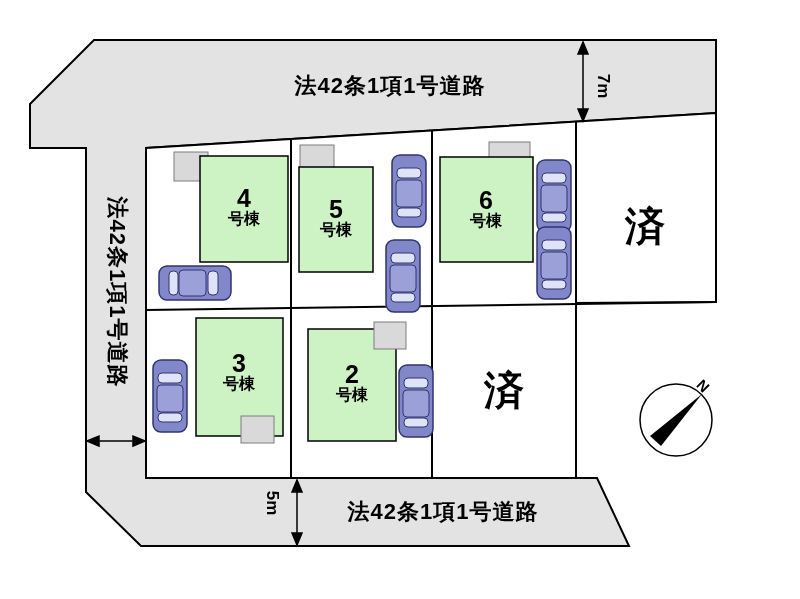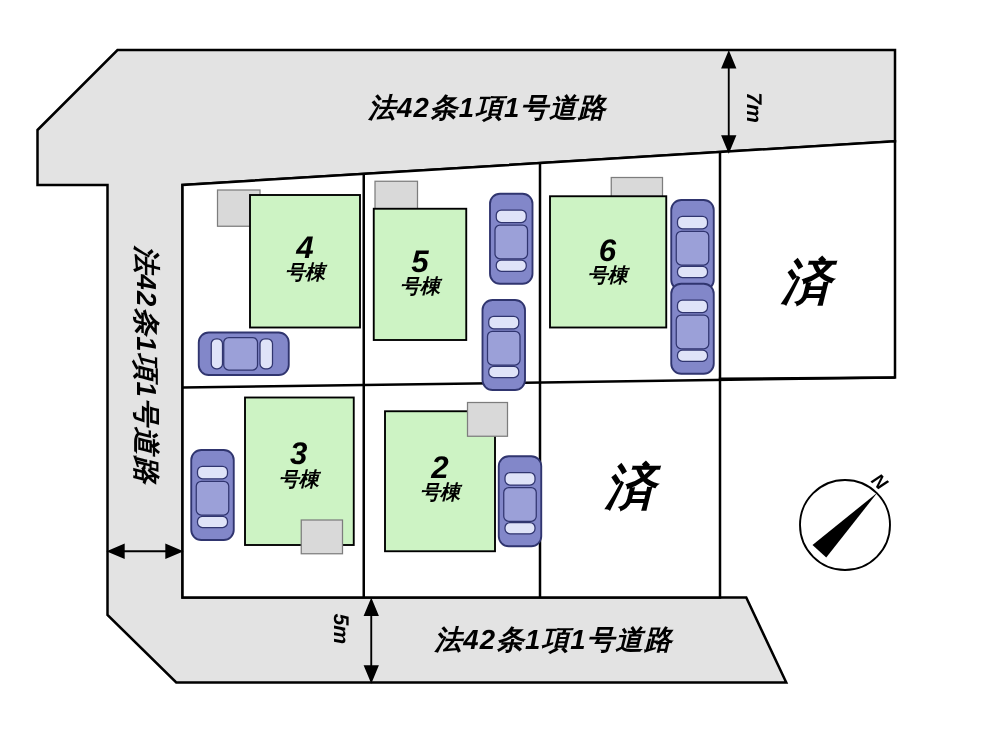--- a/index.html
+++ b/index.html
@@ -2,21 +2,20 @@
 <html><head>
 <meta charset="utf-8">
 <style>
   html,body{margin:0;padding:0;background:#fff;}
   #stage{
     position:relative;
     width:800px;height:599px;
     background:#ffffff;
     font-family:"Liberation Sans","DejaVu Sans",sans-serif;
     overflow:hidden;
-    font-style:italic;
   }
   #plan-svg{position:absolute;left:0;top:0;width:800px;height:599px;}
   .label{
     position:absolute;
     transform:translate(-50%,-50%);
     font-weight:700;
     color:#000;
     white-space:nowrap;
     text-align:center;
     line-height:1.05;

